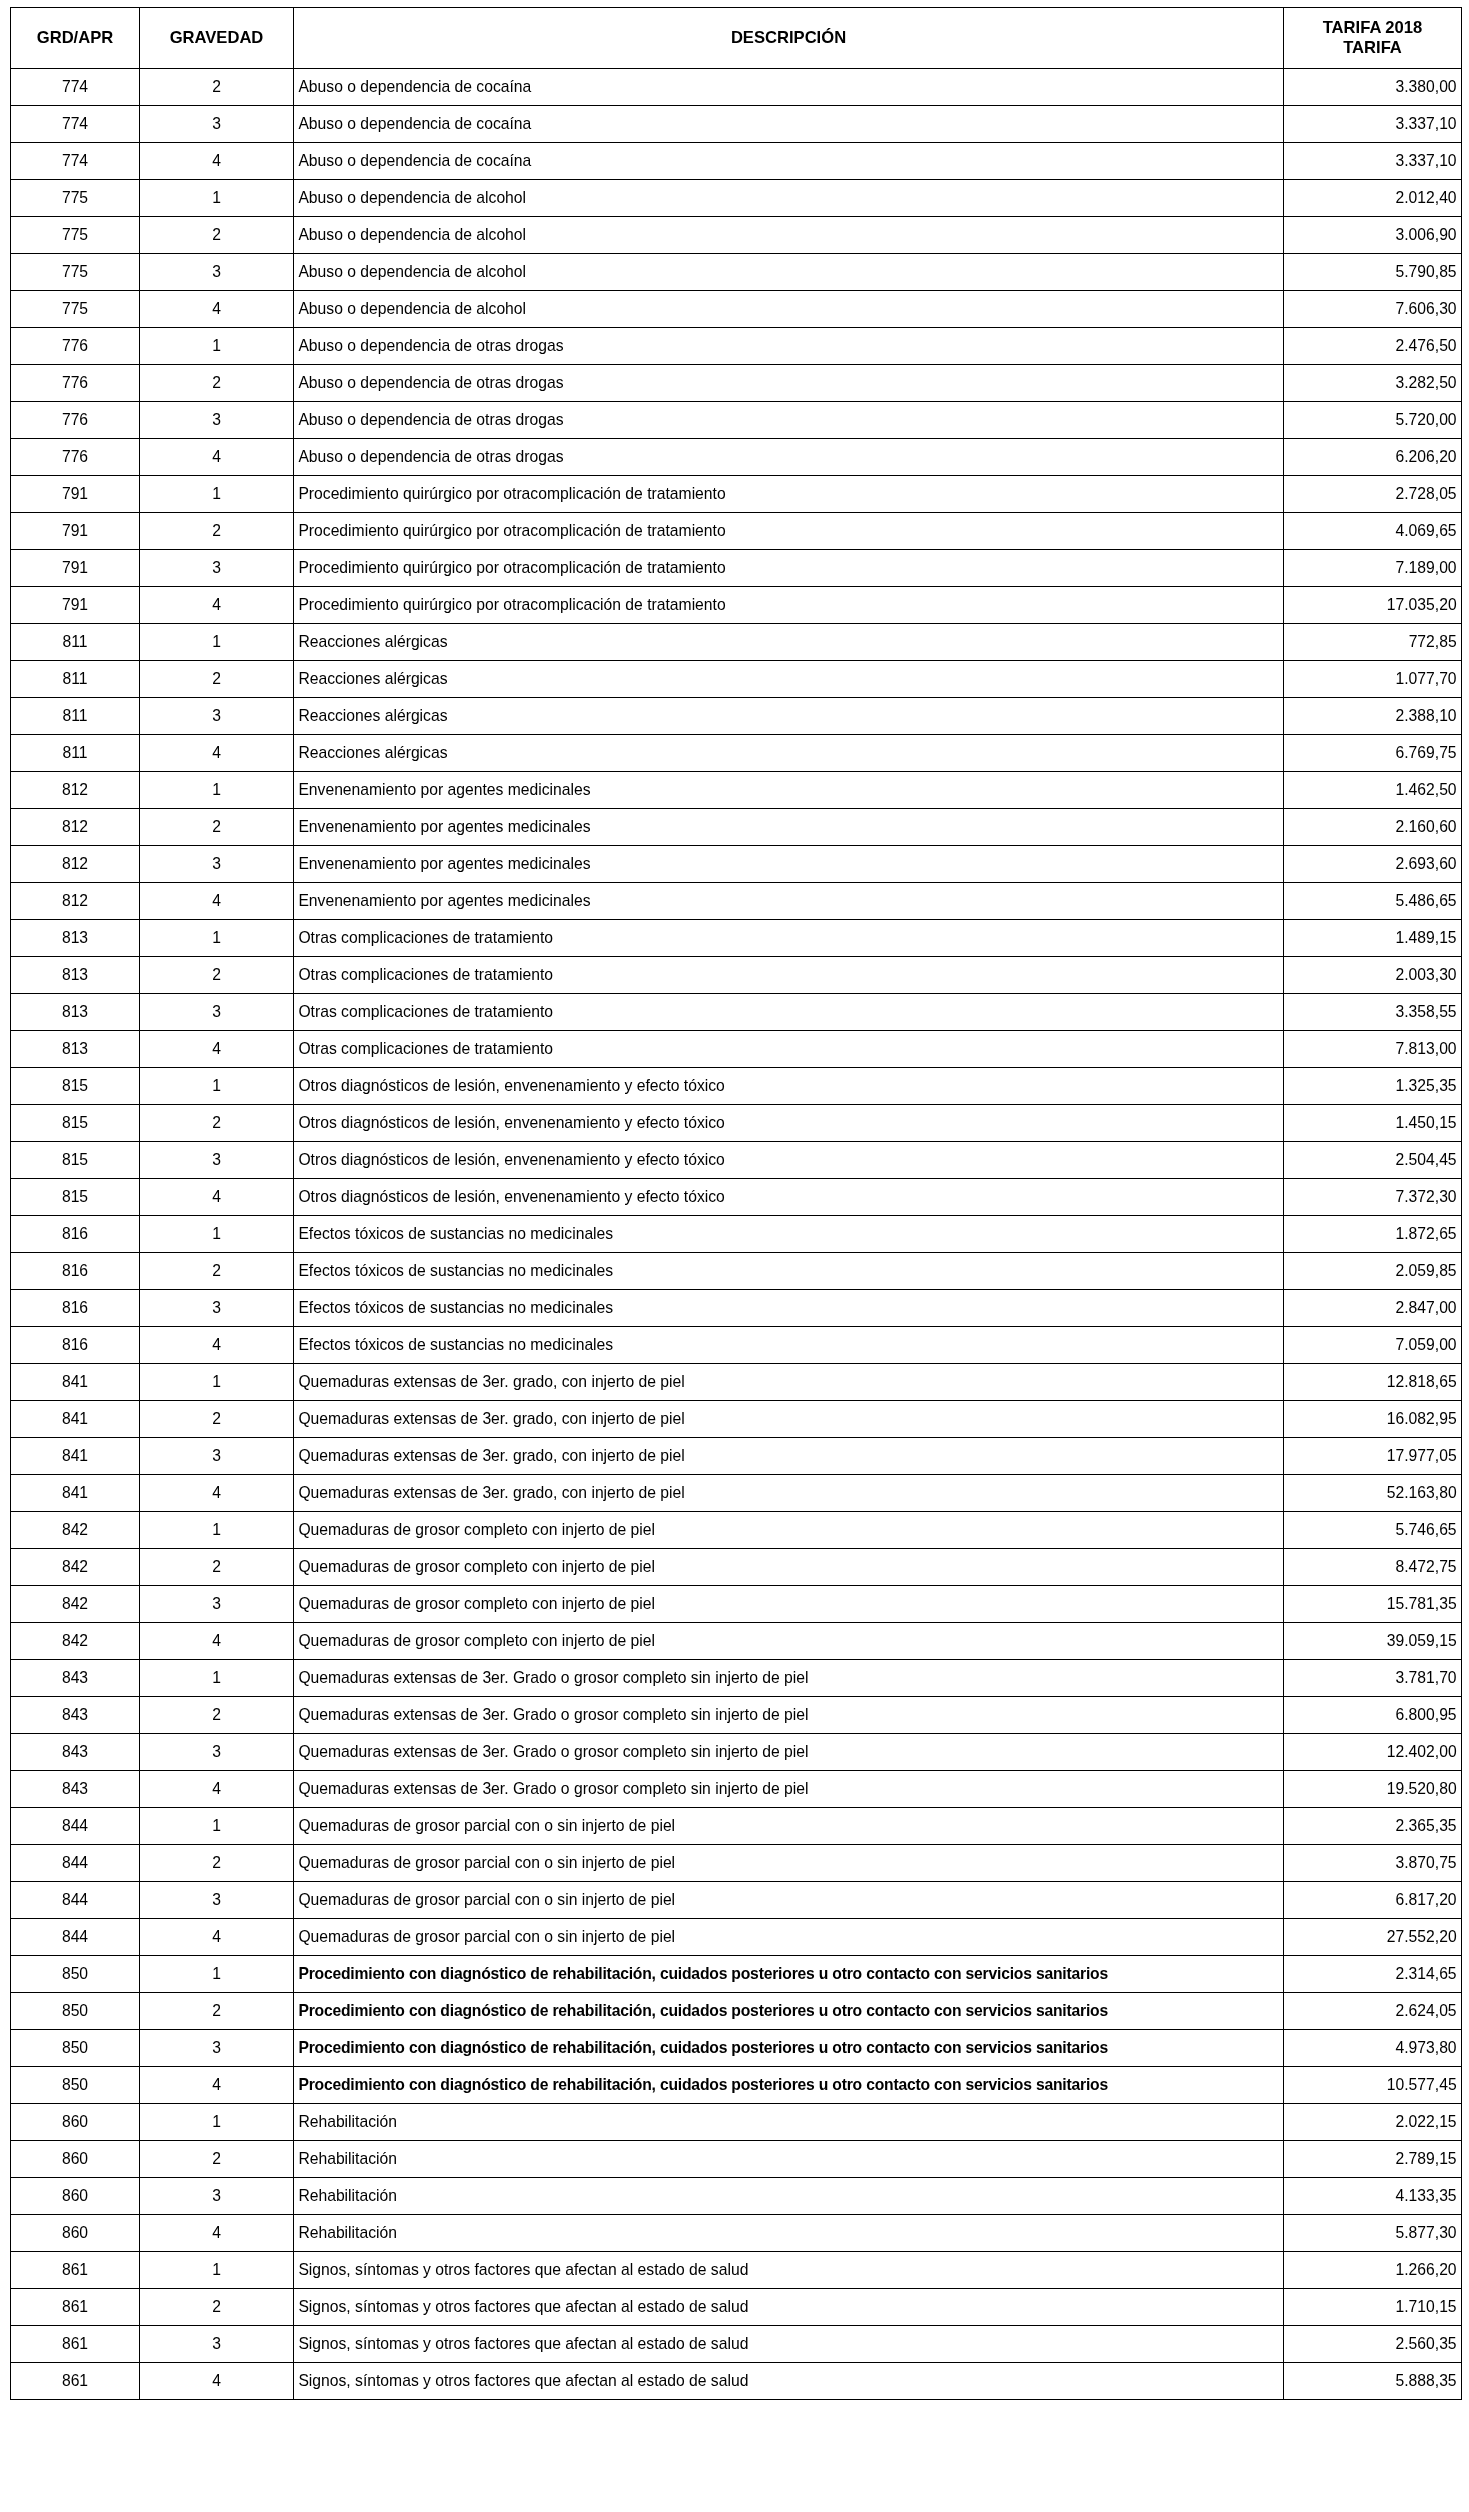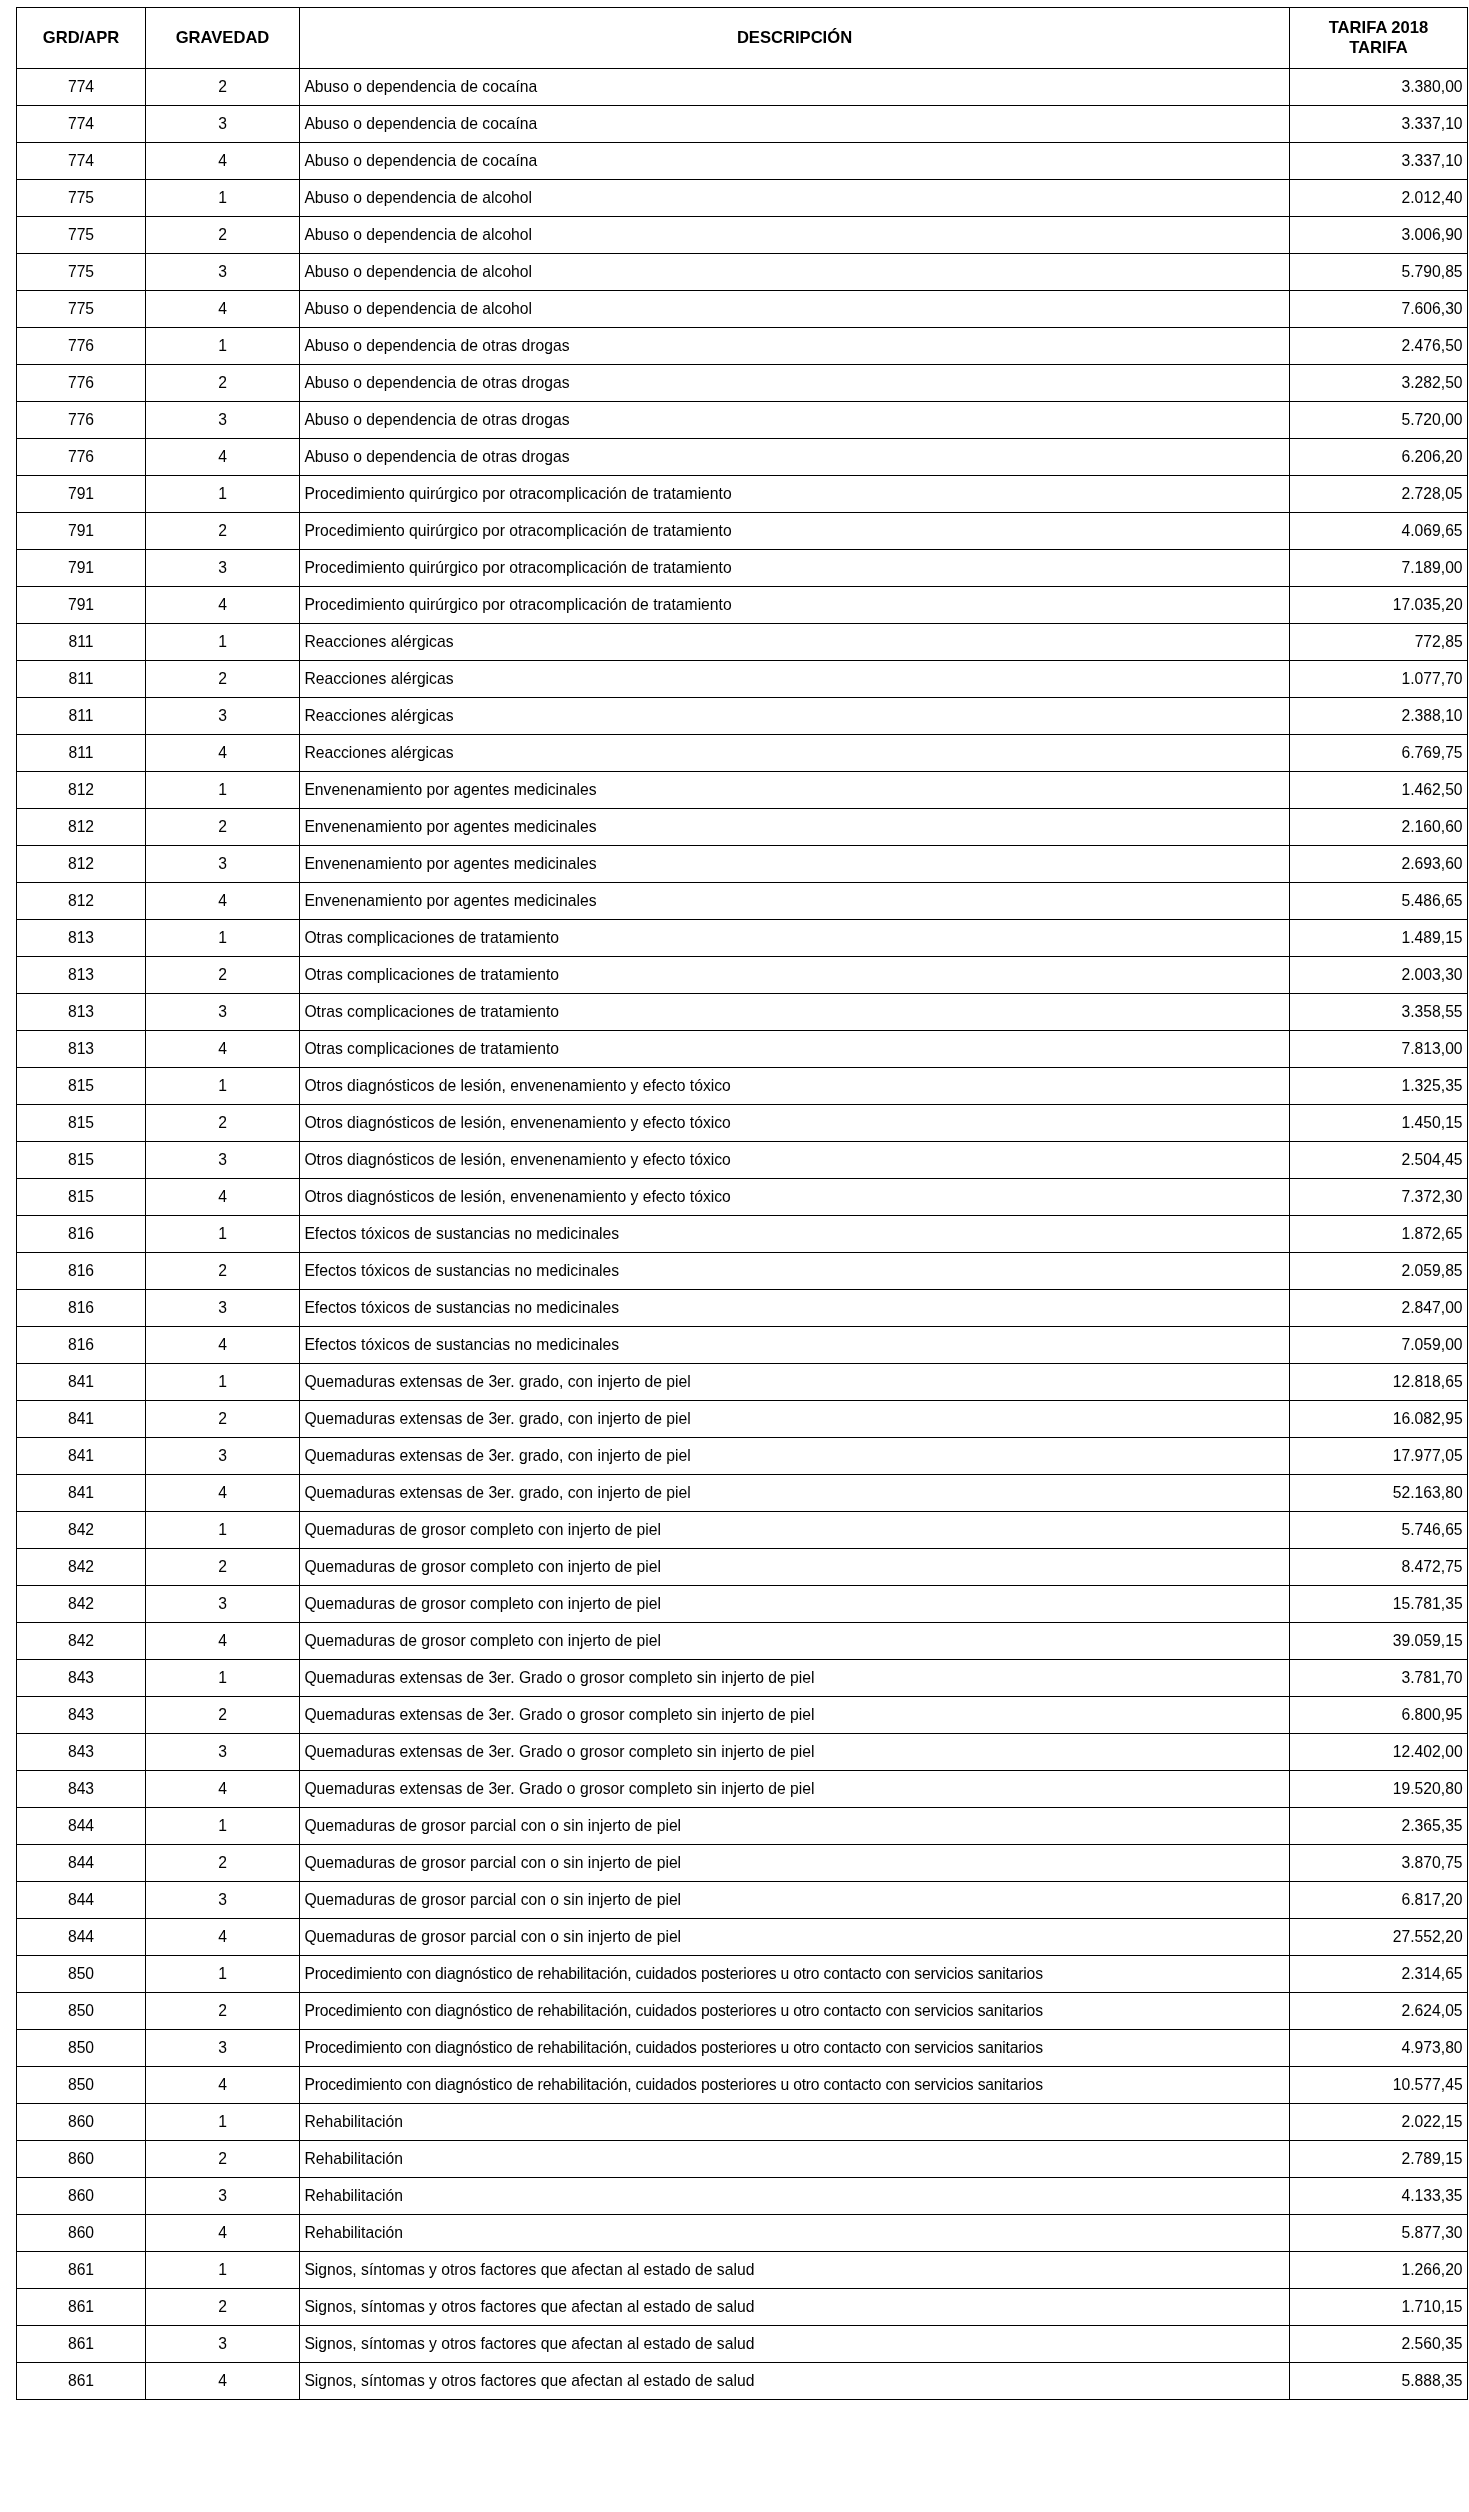--- a/index.html
+++ b/index.html
@@ -8,21 +8,21 @@
     background: #ffffff;
   }
   body {
     width: 1470px;
     height: 2512px;
     font-family: "Liberation Sans", sans-serif;
     color: #000000;
     box-sizing: border-box;
   }
   .page {
-    padding: 7px 16px;
+    padding: 7px 10px;
   }
   table.tariff-table {
     border-collapse: collapse;
     width: 1452px;
     table-layout: fixed;
     border: 1.7px solid #000000;
   }
   .tariff-table th,
   .tariff-table td {
     border: 0.9px solid #000000;
@@ -54,20 +54,21 @@
     text-align: left;
     padding-left: 7.9px;
   }
   td.col-tariff {
     text-align: right;
     padding-right: 9.6px;
   }
   td.condensed {
     font-size: 12.2px;
     letter-spacing: -0.2px;
+    font-weight: bold;
   }
 </style>
 </head>
 <body>
 
 <div class="page">
   <table class="tariff-table">
     <colgroup>
       <col style="width:129px">
       <col style="width:154px">

